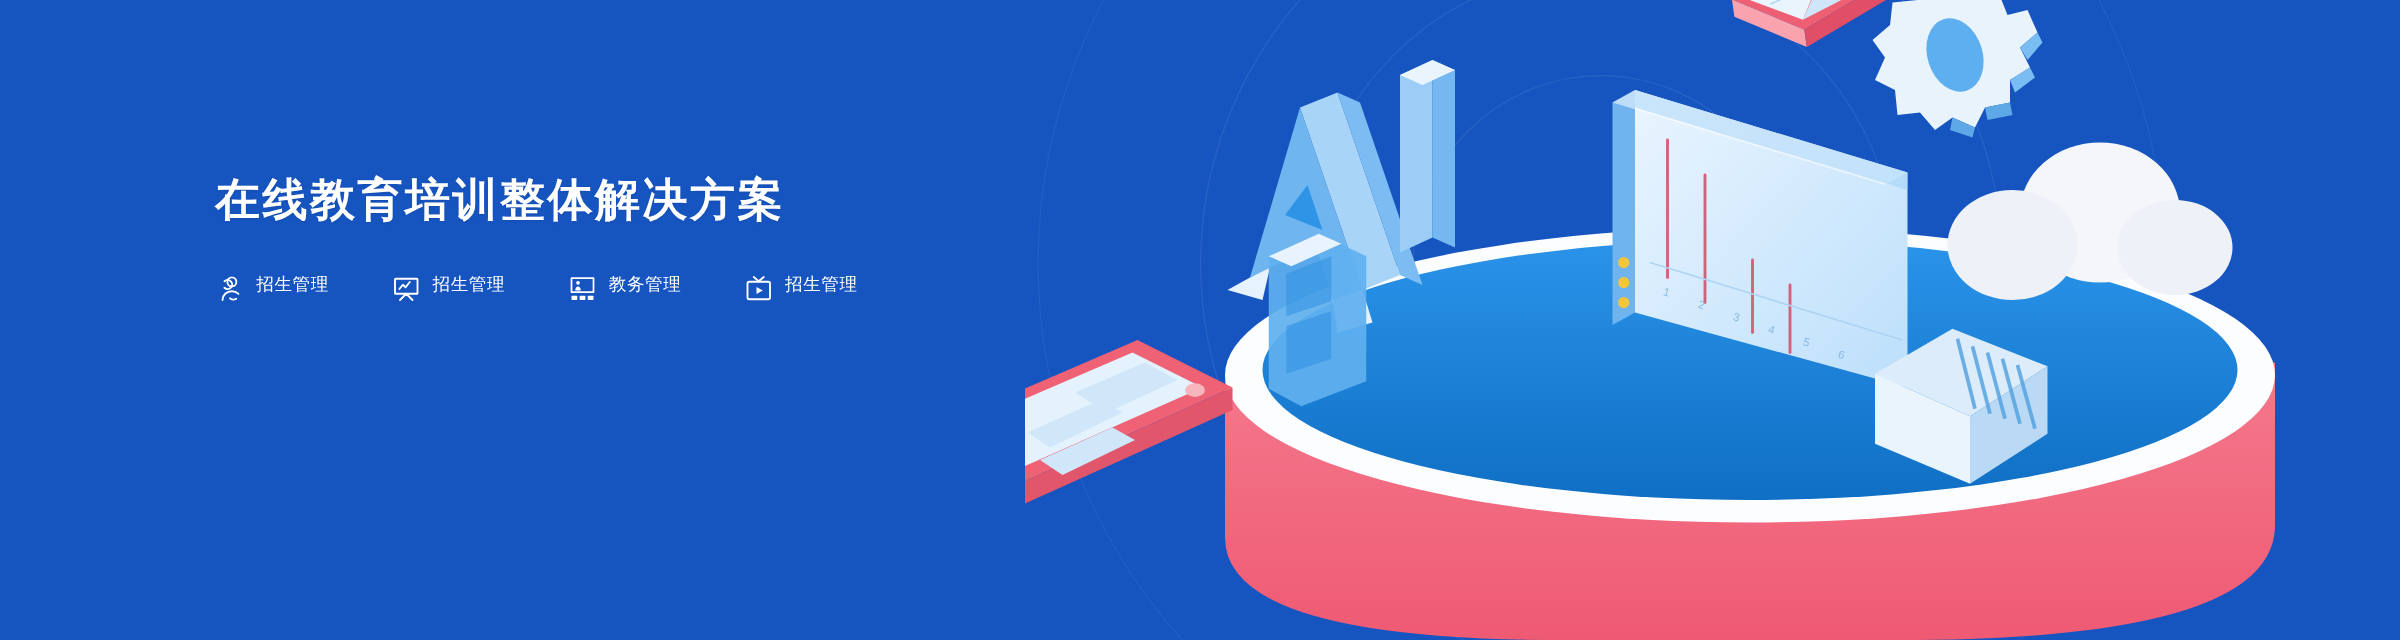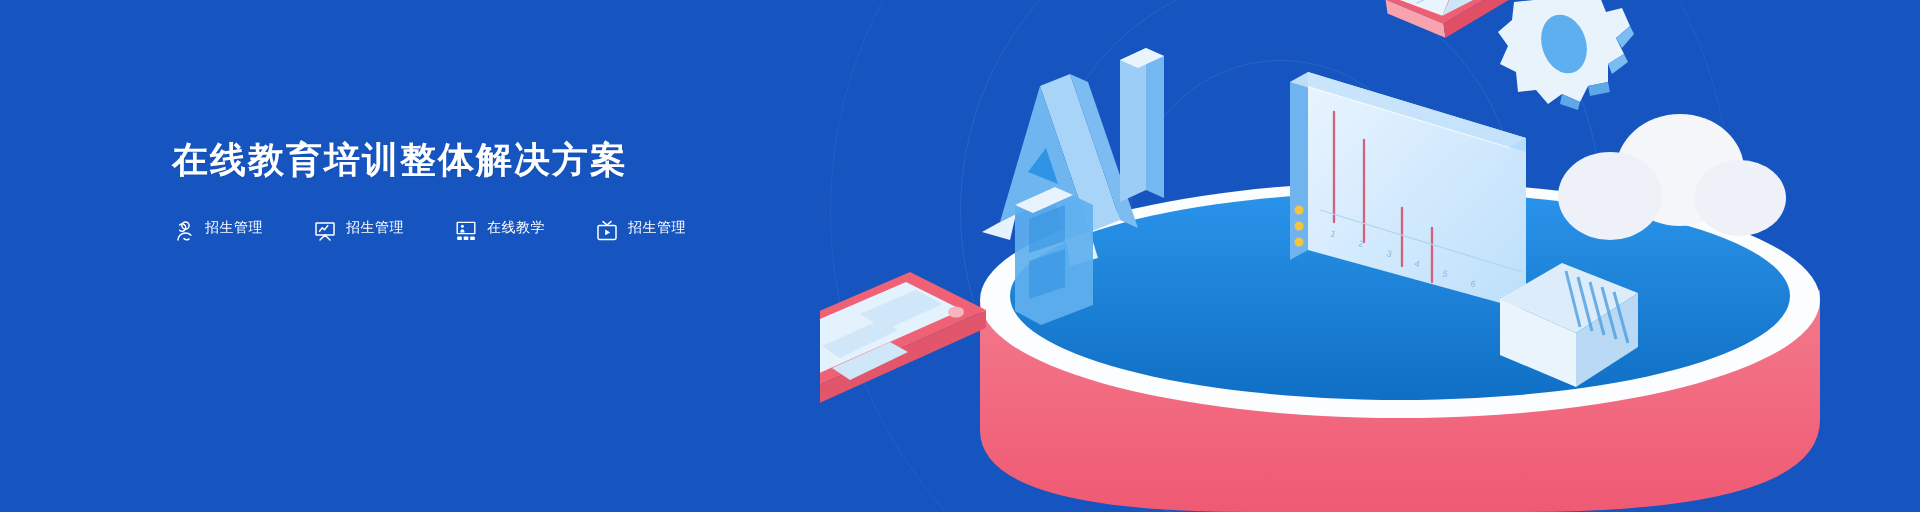--- a/index.html
+++ b/index.html
@@ -263,21 +263,21 @@
         <span class="ficon">
           <svg width="24" height="24" viewBox="0 0 24 24" fill="none" stroke="#ffffff" stroke-width="1.4" stroke-linecap="round" stroke-linejoin="round">
             <path d="M3.2 3.4h17.6v11.2H3.2z"></path>
             <circle cx="8.4" cy="7.2" r="1.5" fill="#ffffff" stroke="none"></circle>
             <path d="M6.2 13.4c0-1.9 1-3.2 2.2-3.2s2.2 1.3 2.2 3.2z" fill="#ffffff" stroke="none"></path>
             <rect x="3.2" y="17.6" width="4.6" height="3.4" rx="0.6" fill="#ffffff" stroke="none"></rect>
             <rect x="9.7" y="17.6" width="4.6" height="3.4" rx="0.6" fill="#ffffff" stroke="none"></rect>
             <rect x="16.2" y="17.6" width="4.6" height="3.4" rx="0.6" fill="#ffffff" stroke="none"></rect>
           </svg>
         </span>
-        <span class="flabel">在线教学</span>
+        <span class="flabel">教务管理</span>
       </div>
 
       <div class="feature">
         <span class="ficon">
           <svg width="24" height="24" viewBox="0 0 24 24" fill="none" stroke="#ffffff" stroke-width="1.5" stroke-linecap="round" stroke-linejoin="round">
             <path d="M8 2.6l4 3.4 4-3.4"></path>
             <rect x="3" y="6.4" width="18" height="14" rx="1.4"></rect>
             <path d="M10.2 10.6v5.6l5-2.8z" fill="#ffffff" stroke="none"></path>
           </svg>
         </span>

